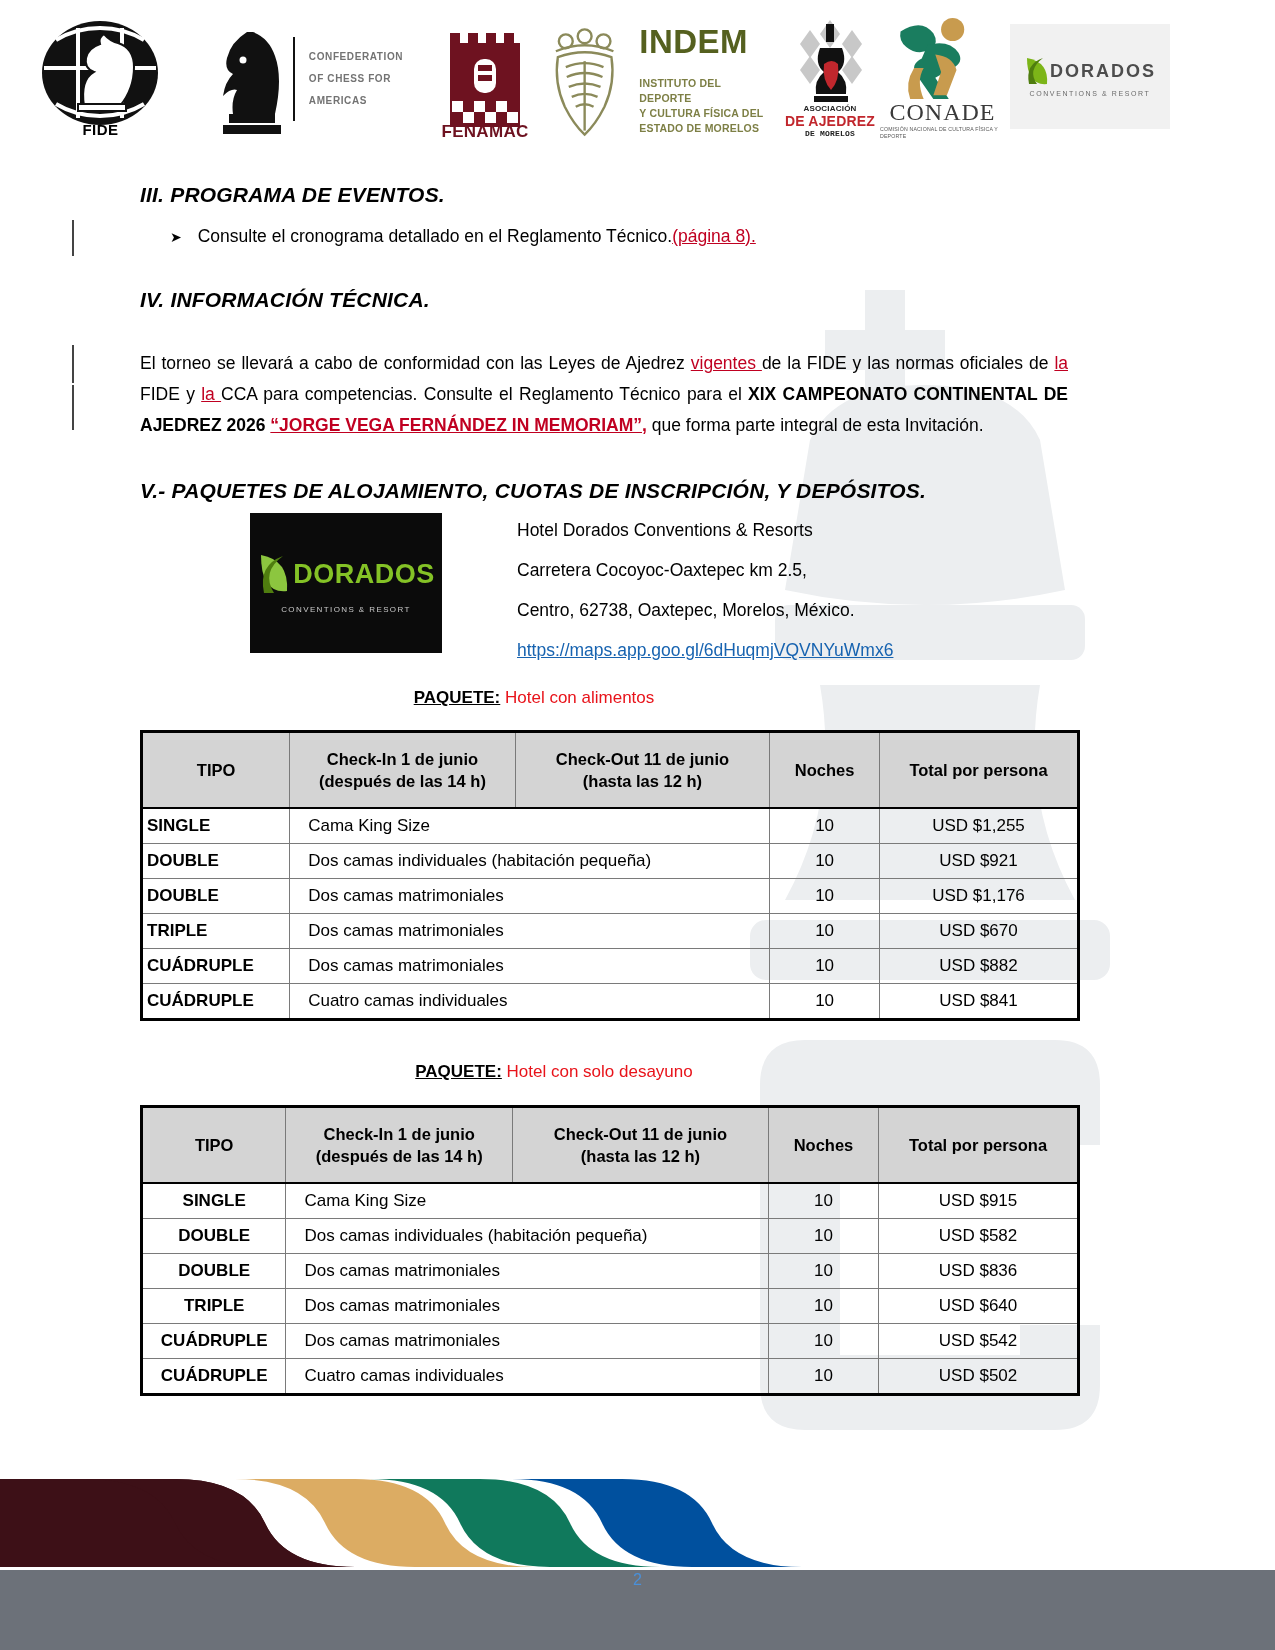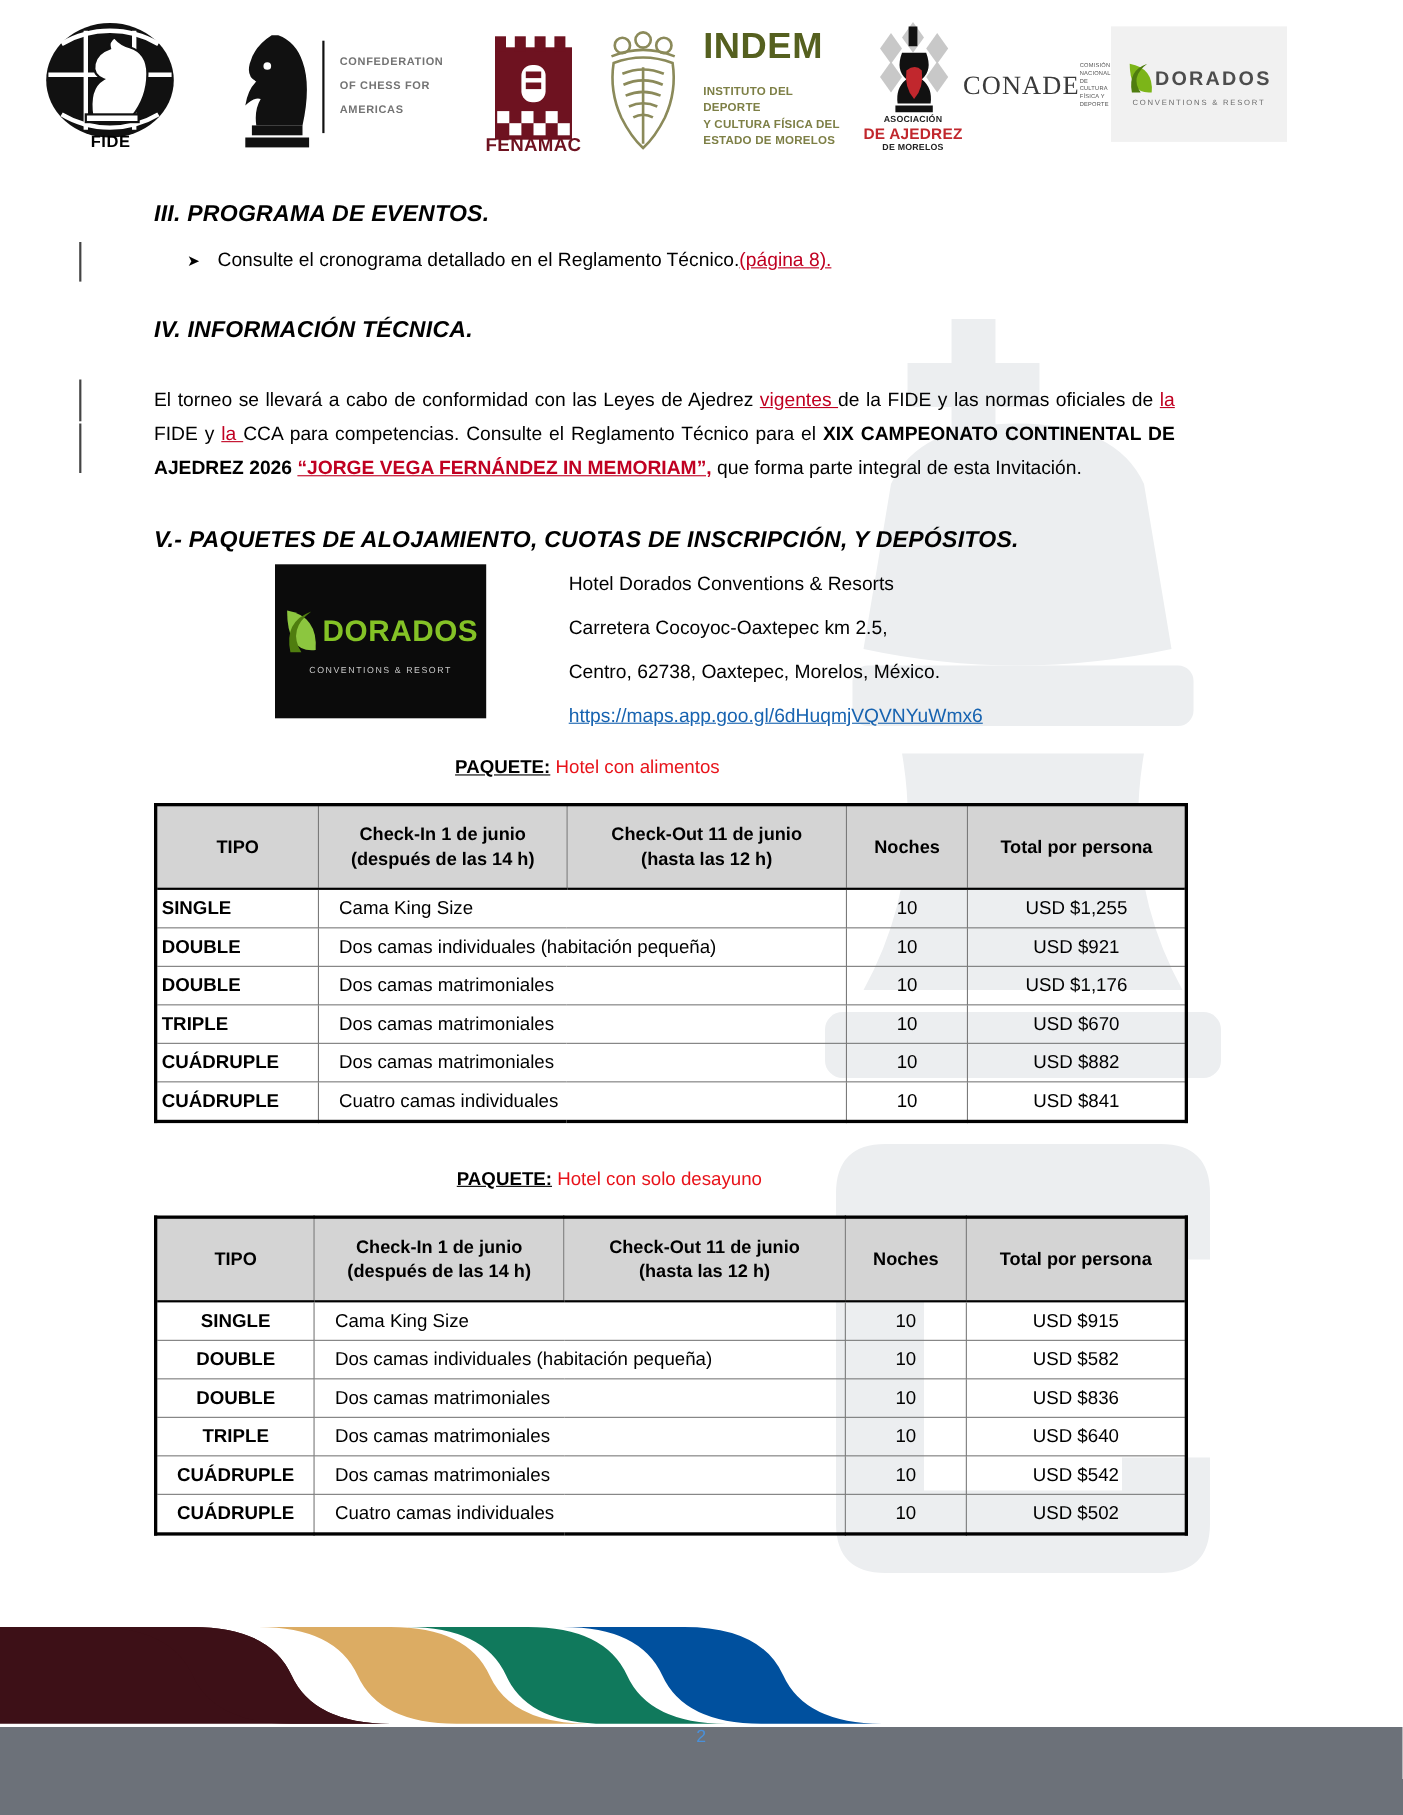--- a/index.html
+++ b/index.html
@@ -77,21 +77,21 @@
   }
   .indem-sub {
     color: #7d7f45; font-size: 10.5px; font-weight: bold; line-height: 15px;
     letter-spacing: .2px; margin-top: 18px;
   }
 
   
   .ajmor { left: 780px; top: 16px; width: 100px; height: 124px; }
   .ajmor-t1 { font-size: 8px; letter-spacing: .2px; color: #222; font-weight: bold;}
   .ajmor-t2 { font-size: 14px; color: #c1272d; font-weight: bold; letter-spacing: .2px;}
-  .ajmor-t3 { font-size: 8px; color: #222; font-weight: bold; letter-spacing: .2px;}
+  .ajmor-t3 { font-size: 8px; color: #222; font-weight: bold; letter-spacing: .2px; font-family: Liberation Mono, monospace;}
 
   
   .conade { left: 880px; top: 16px; width: 125px; height: 124px; }
   .conade-word {
     font-size: 24px; letter-spacing: 1px; color: #3a3a3a;
     font-family: "Liberation Serif", serif;
   }
   .conade-sub { font-size: 5.2px; color: #555; letter-spacing: .2px; line-height: 7px; }
 
   
@@ -317,21 +317,21 @@
       <path d="M46 6 h8 v18 h-8 z" fill="#111"></path>
       <path d="M40 30 q-6 16 4 24 q-10 8 -8 22 h30 q2 -14 -8 -22 q10 -8 4 -24 z" fill="#111"></path>
       <path d="M44 46 q8 -6 14 0 q2 16 -7 26 q-9 -10 -7 -26 z" fill="#c1272d"></path>
       <path d="M34 78 h34 v6 h-34 z" fill="#111"></path>
     </svg>
     <div class="ajmor-t1">ASOCIACIÓN</div>
     <div class="ajmor-t2">DE AJEDREZ</div>
     <div class="ajmor-t3">DE MORELOS</div>
   </div>
 
-  <div class="logo conade" style="flex-direction:row">
+  <div class="logo conade" style="flex-direction:column">
     <svg viewBox="0 0 120 86" width="120" height="86">
       <path d="M16 16 q22 -14 34 2 q6 10 -2 16 q-14 8 -26 -2 q-8 -6 -6 -16 z" fill="#1a7d5f"></path>
       <circle cx="70" cy="14" r="12" fill="#c89b4e"></circle>
       <path d="M44 30 q22 -6 32 8 q6 10 -6 16 l-18 10 l14 22 h-16 l-18 -26 q-6 -10 6 -16 z" fill="#1a7d5f"></path>
       <path d="M52 40 q18 2 22 16 l-10 26 h-14 l8 -24 z" fill="#c89b4e"></path>
       <path d="M30 54 q-10 16 -4 32 h14 q-8 -18 0 -32 z" fill="#c89b4e"></path>
     </svg>
     <div class="conade-word">CONADE</div>
     <div class="conade-sub">COMISIÓN NACIONAL DE CULTURA FÍSICA Y DEPORTE</div>
   </div>

